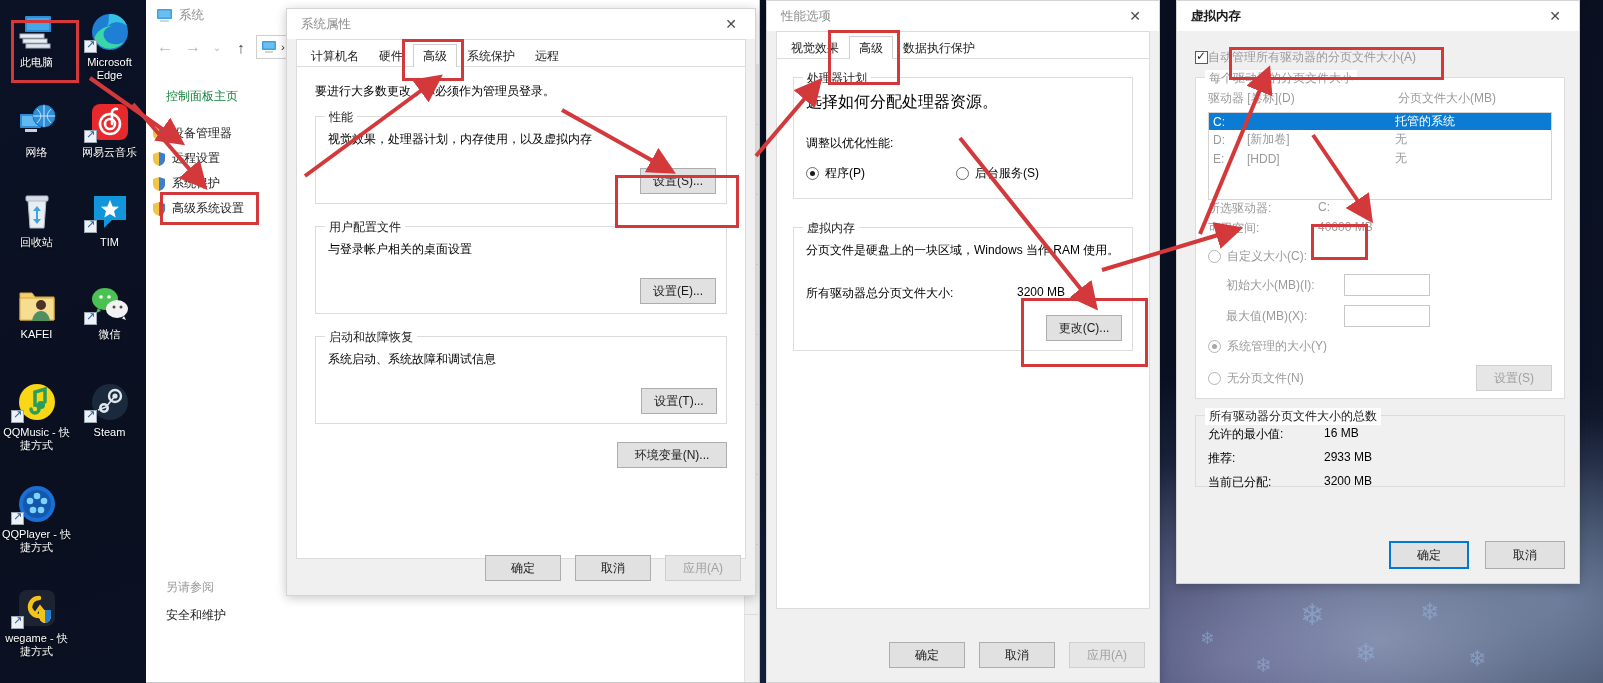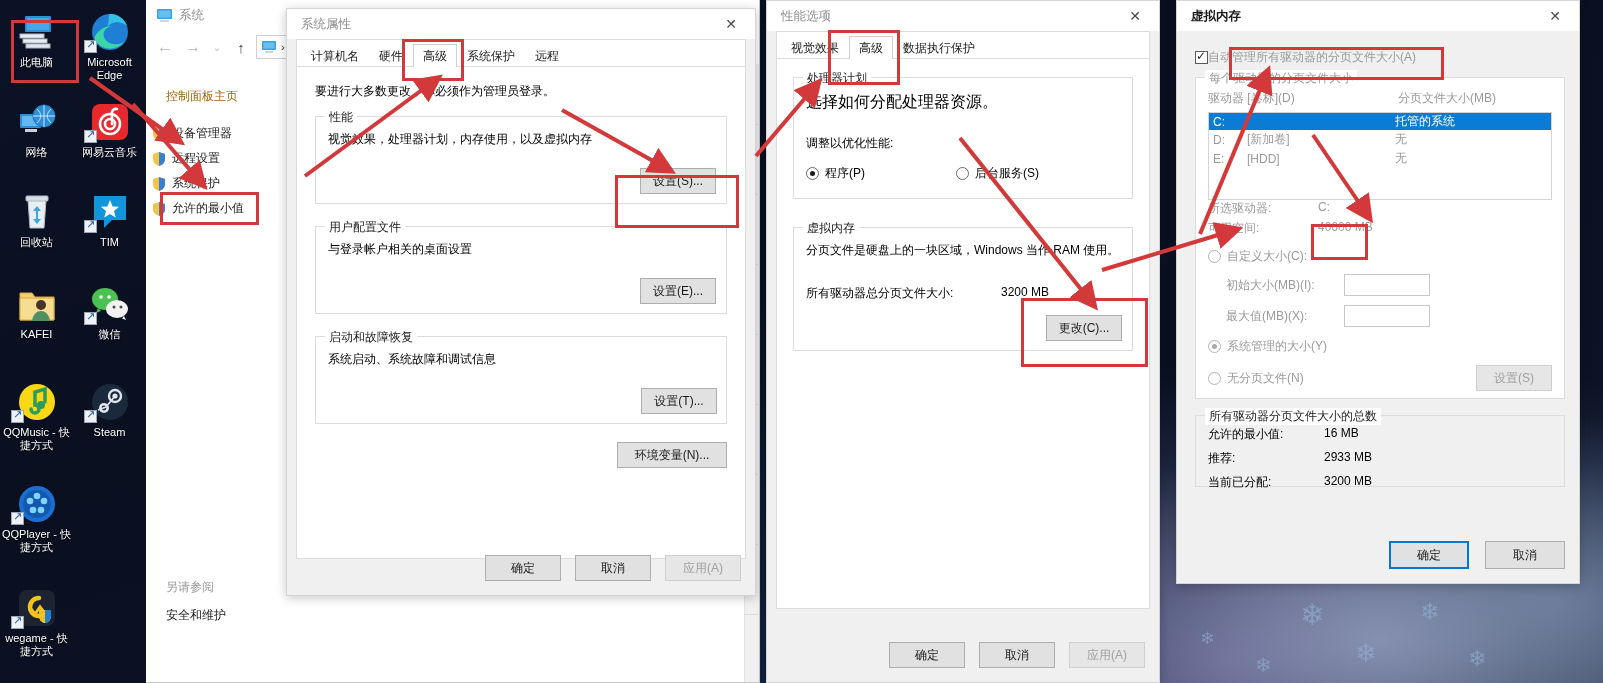--- a/index.html
+++ b/index.html
@@ -122,21 +122,21 @@
     position: relative;
     height: calc(100% - 64px);
     background: #fff;
   }
   .exp-left-pane {
     position: absolute; left: 0; top: 0;
     width: 130px; height: 100%;
     padding-top: 24px;
   }
   .cp-home {
-    font-size: 12px; color: #a16207;
+    font-size: 12px; color: #15803d;
     padding-left: 20px;
     margin-bottom: 16px;
   }
   .cp-link {
     display: flex; align-items: center;
     gap: 6px;
     padding-left: 6px;
     height: 25px;
     font-size: 12px; color: #1a1a1a;
   }
@@ -555,21 +555,21 @@
           <span>系统保护</span>
         </div>
 
         <div class="cp-link">
           <span class="shield">
             <svg width="14" height="15" viewBox="0 0 14 15">
                 <path d="M7 1l6 2v5c0 4-3 6-6 7-3-1-6-3-6-7V3z" fill="#f2c44a"></path>
                 <path d="M7 1l6 2v5c0 4-3 6-6 7z" fill="#3a7fd0"></path>
               </svg>
           </span>
-          <span>允许的最小值</span>
+          <span>高级系统设置</span>
         </div>
       </div>
 
       <div class="see-also">另请参阅</div>
       <div class="see-also-link">安全和维护</div>
 
       <div class="exp-right-letter">G</div>
 
       <div class="exp-vscroll">
         <div class="exp-scroll-marks">
@@ -667,21 +667,21 @@
             <span class="radio">
               <span class="dot"></span>
               <span>后台服务(S)</span>
             </span>
           </div>
         </div>
 
         <div class="group" style="height:124px;">
           <span class="legend">虚拟内存</span>
           <div style="font-size:12px;margin-bottom:26px;">分页文件是硬盘上的一块区域，Windows 当作 RAM 使用。</div>
-          <div style="display:flex;font-size:12px;">
+          <div style="display:flex;font-size:12px;gap:16px;">
             <span style="width:195px;">所有驱动器总分页文件大小:</span>
             <span>3200 MB</span>
           </div>
           <div style="position:absolute;right:10px;bottom:9px;">
             <span class="btn">更改(C)...</span>
           </div>
         </div>
       </div>
     </div>
 

